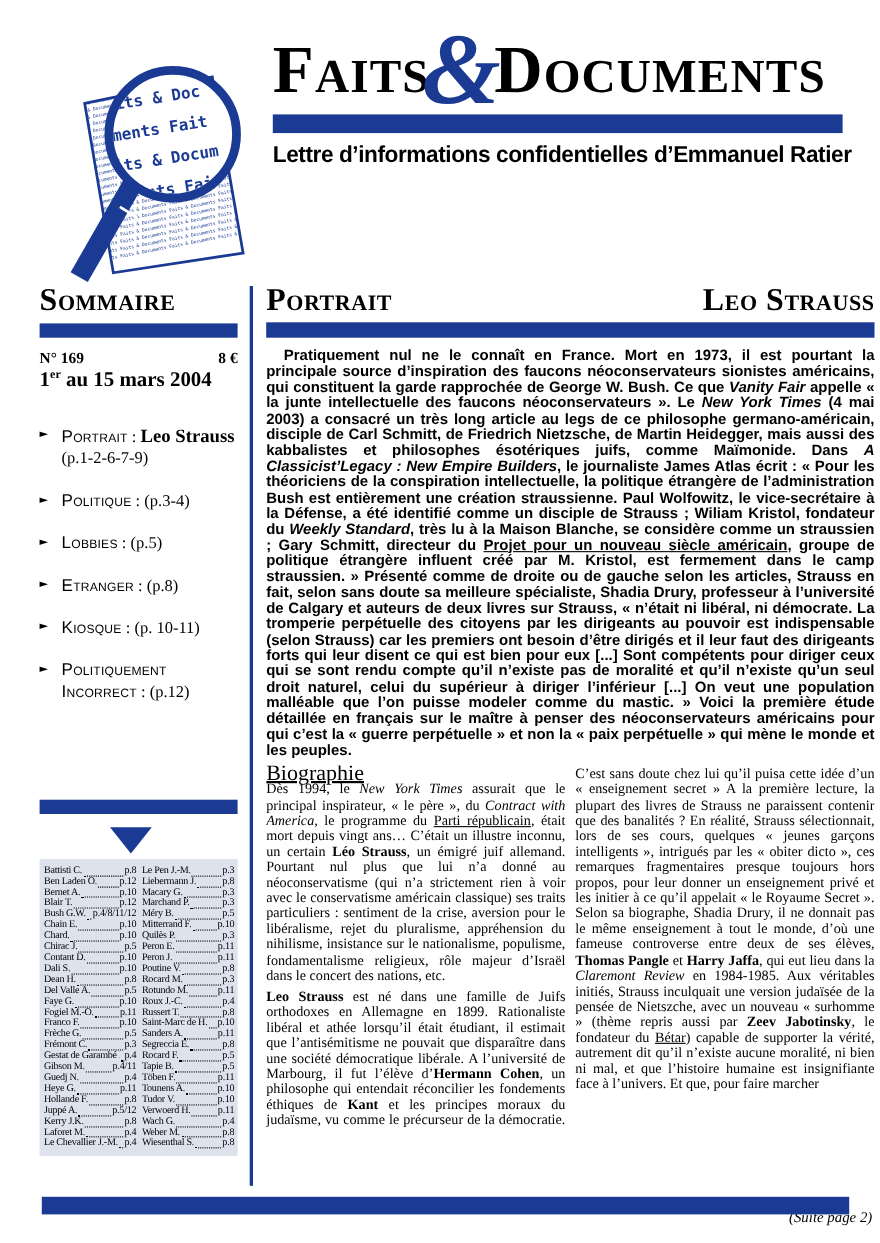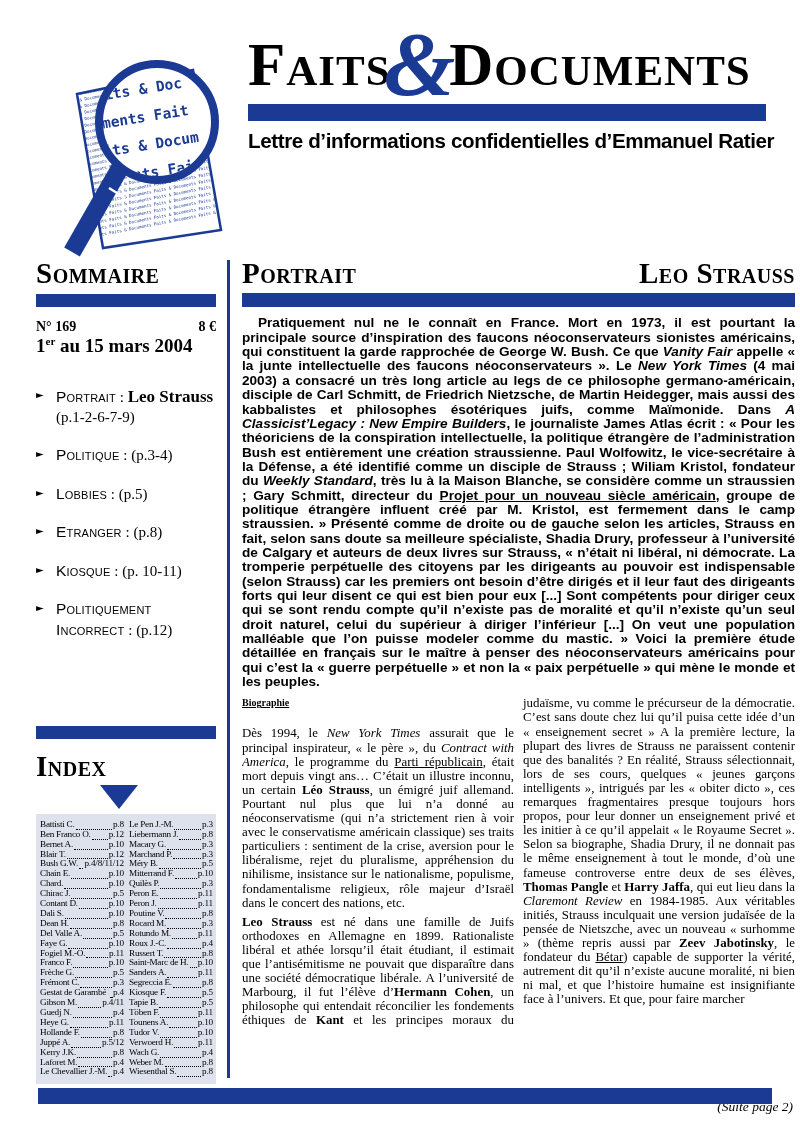--- a/index.html
+++ b/index.html
@@ -67,21 +67,21 @@
   .main{position:absolute;left:242px;top:258px;width:553px;}
   .section-head{display:flex;justify-content:space-between;align-items:baseline;}
   .main-rule{height:14px;background:var(--navy);margin-top:5px;}
   .intro{font-family:"Liberation Sans",sans-serif;font-weight:700;font-size:13.6px;
          line-height:14.35px;text-align:justify;margin:9px 0 0;text-indent:16px;}
   .seg-i{font-style:italic;}
   .seg-b{font-weight:700;}
   .seg-u{text-decoration:underline;margin-top:36px;}
   .bio{margin-top:7px;height:342px;overflow:hidden;column-count:2;column-gap:9px;
        column-fill:auto;text-align:justify;font-size:12.9px;line-height:14.1px;}
-  .bio-heading{margin:0 0 16px;font-size:10px;font-weight:700;text-decoration:underline;}
+  .bio-heading{margin:0 0 0;font-size:20px;font-weight:400;text-decoration:underline;}
   .bio-p{margin:0 0 5px;}
   .suite{position:absolute;right:2px;top:803px;font-style:italic;font-size:13.5px;
          background:#fff;padding-left:8px;margin-top:38px;}
 </style>
 </head>
 <body>
 
 <div class="page">
 
   <div class="logo">
@@ -155,31 +155,30 @@
     <div class="issue-date"><span>1</span><sup>er</sup><span> au 15 mars 2004</span></div>
     <ul class="sommaire-list">
         <li class="sommaire-item"><span class="marker">►</span><span class="si-label">Portrait</span><span class="si-sep"> : </span><span class="si-bold">Leo Strauss</span> <span class="si-pages">(p.1-2-6-7-9)</span></li>
         <li class="sommaire-item"><span class="marker">►</span><span class="si-label">Politique</span><span class="si-sep"> : </span><span class="si-pages">(p.3-4)</span></li>
         <li class="sommaire-item"><span class="marker">►</span><span class="si-label">Lobbies</span><span class="si-sep"> : </span><span class="si-pages">(p.5)</span></li>
         <li class="sommaire-item"><span class="marker">►</span><span class="si-label">Etranger</span><span class="si-sep"> : </span><span class="si-pages">(p.8)</span></li>
         <li class="sommaire-item"><span class="marker">►</span><span class="si-label">Kiosque</span><span class="si-sep"> : </span><span class="si-pages">(p. 10-11)</span></li>
         <li class="sommaire-item"><span class="marker">►</span><span class="si-label">Politiquement Incorrect</span><span class="si-sep"> : </span><span class="si-pages">(p.12)</span></li>
       </ul>
     <div class="side-rule index-rule"></div>
-    <h2 class="side-heading">Index</h2>
     <div class="index-triangle"></div>
     <div class="index-box">
       <ul class="ix-col" id="ix-col-0">
           <li class="ix-row">
             <span class="ix-name">Battisti C.</span>
             <span class="ix-dots"></span>
             <span class="ix-page">p.8</span>
           </li>
           <li class="ix-row">
-            <span class="ix-name">Ben Franco O.</span>
+            <span class="ix-name">Ben Laden O.</span>
             <span class="ix-dots"></span>
             <span class="ix-page">p.12</span>
           </li>
           <li class="ix-row">
             <span class="ix-name">Bernet A.</span>
             <span class="ix-dots"></span>
             <span class="ix-page">p.10</span>
           </li>
           <li class="ix-row">
             <span class="ix-name">Blair T.</span>
@@ -377,21 +376,21 @@
             <span class="ix-name">Sanders A.</span>
             <span class="ix-dots"></span>
             <span class="ix-page">p.11</span>
           </li>
           <li class="ix-row">
             <span class="ix-name">Segreccia E.</span>
             <span class="ix-dots"></span>
             <span class="ix-page">p.8</span>
           </li>
           <li class="ix-row">
-            <span class="ix-name">Kiosque F.</span>
+            <span class="ix-name">Rocard F.</span>
             <span class="ix-dots"></span>
             <span class="ix-page">p.5</span>
           </li>
           <li class="ix-row">
             <span class="ix-name">Tapie B.</span>
             <span class="ix-dots"></span>
             <span class="ix-page">p.5</span>
           </li>
           <li class="ix-row">
             <span class="ix-name">Töben F.</span>

